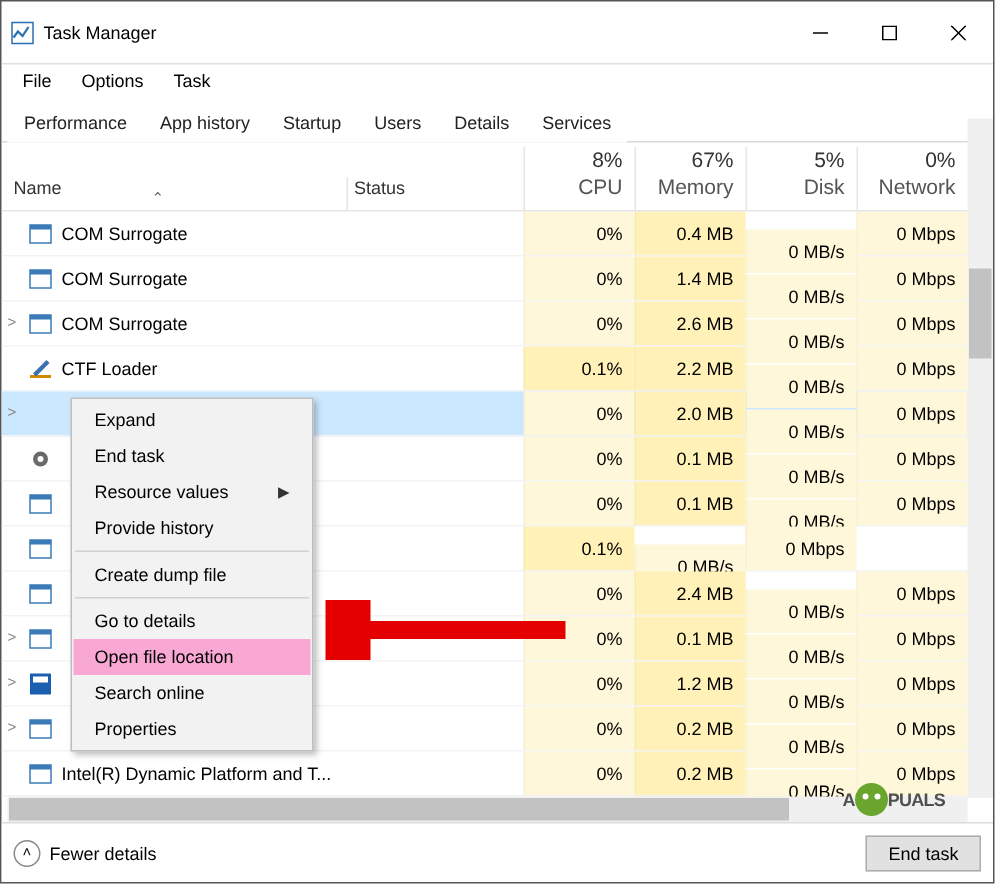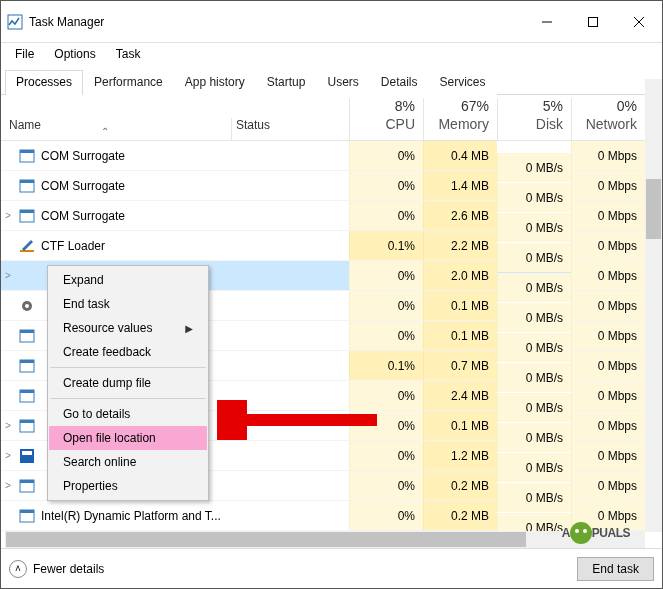--- a/index.html
+++ b/index.html
@@ -80,21 +80,20 @@
     </div>
 </div>
 
 <div class="menubar">
   <div class="menu-item">File</div>
   <div class="menu-item">Options</div>
   <div class="menu-item">Task</div>
 </div>
 
 <div class="tabs-row">
-  <div class="tab active">Processes</div>
   <div class="tab">Performance</div>
   <div class="tab">App history</div>
   <div class="tab">Startup</div>
   <div class="tab">Users</div>
   <div class="tab">Details</div>
   <div class="tab">Services</div>
 </div>
 
 <div class="grid">
   <div class="header-row">
@@ -211,21 +210,20 @@
       </div>
       <div class="row">
         <span class="exp"></span>
         <span class="icon"><svg width="16" height="16">
             <rect x="1" y="2" width="14" height="12" fill="#fff" stroke="#3a7bb8"></rect>
             <rect x="1" y="2" width="14" height="3" fill="#3a7bb8"></rect>
           </svg></span>
         <span class="name"></span>
         <span class="status"></span>
         <span class="cell c-cpu-hi">0.1%</span>
-        <span class="cell c-mem">0.7 MB</span>
         <span class="cell c-disk">0 MB/s</span>
         <span class="cell c-net">0 Mbps</span>
       </div>
       <div class="row">
         <span class="exp"></span>
         <span class="icon"><svg width="16" height="16">
             <rect x="1" y="2" width="14" height="12" fill="#fff" stroke="#3a7bb8"></rect>
             <rect x="1" y="2" width="14" height="3" fill="#3a7bb8"></rect>
           </svg></span>
         <span class="name"></span>
@@ -315,21 +313,21 @@
       <span>Expand</span>
     </div>
   <div class="cm-item">
       <span>End task</span>
     </div>
   <div class="cm-item">
       <span>Resource values</span>
       <span class="cm-arrow">▶</span>
     </div>
   <div class="cm-item">
-      <span>Create feedback</span>
+      <span>Provide history</span>
     </div>
   <div class="cm-sep"></div>
   <div class="cm-item">
       <span>Create dump file</span>
     </div>
   <div class="cm-sep"></div>
   <div class="cm-item">
       <span>Go to details</span>
     </div>
   <div class="cm-item highlight">

